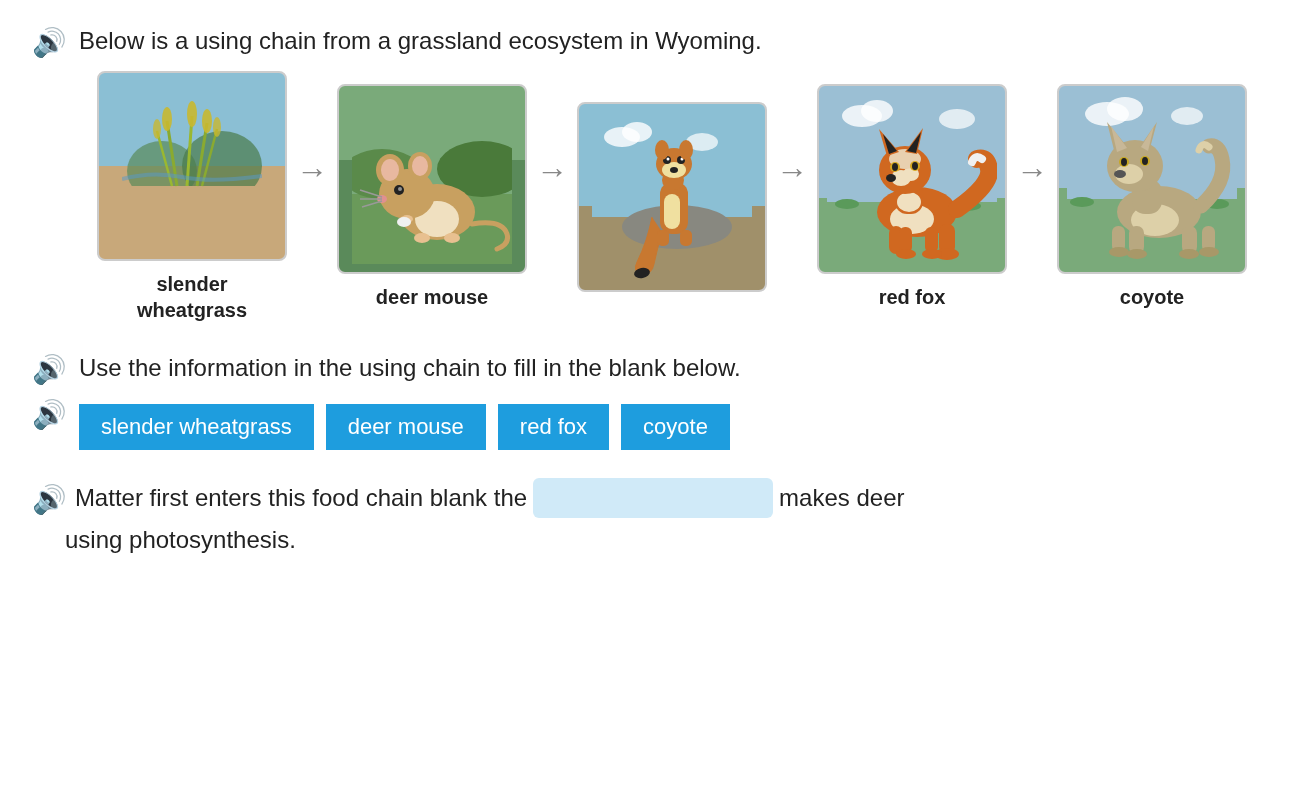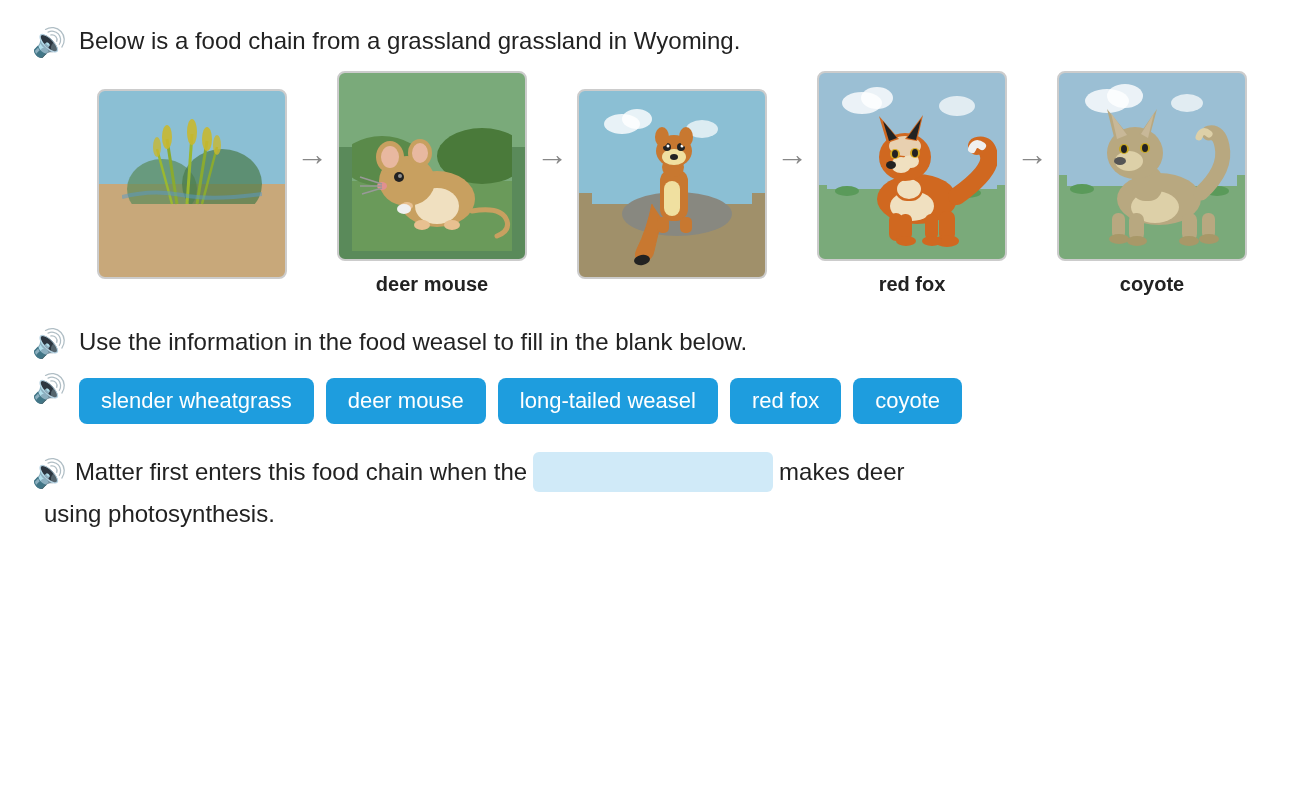--- a/index.html
+++ b/index.html
@@ -86,21 +86,21 @@
       flex-wrap: wrap;
       gap: 12px;
       margin-left: 60px;
       margin-top: 8px;
     }
 
     .chip {
       background: #1e9dde;
       color: white;
       padding: 10px 22px;
-      border-radius: 8px;
+      border-radius: 0;
       font-size: 22px;
       cursor: pointer;
       user-select: none;
     }
 
     
     .fill-sentence {
       margin-left: 0;
       font-size: 24px;
       line-height: 1.6;
@@ -142,21 +142,21 @@
     .scene-coyote {
       background: linear-gradient(180deg, #9bbfd4 0%, #9bbfd4 55%, #7aaa7a 55%, #7aaa7a 100%);
     }
   </style>
 </head>
 <body>
 
 <div class="section">
   <div class="row-with-audio">
     <span class="audio-icon">🔊</span>
-    <span class="instruction-text">Below is a food chain from a grassland grassland in Wyoming.</span>
+    <span class="instruction-text">Below is a using chain from a grassland ecosystem in Wyoming.</span>
   </div>
 
   <div class="food-chain-container">
 
     <div class="food-chain-item">
       <div class="food-chain-image scene-wheatgrass">
         <svg width="140" height="170" viewBox="0 0 140 170" xmlns="http://www.w3.org/2000/svg">
 
           <ellipse cx="40" cy="90" rx="35" ry="30" fill="#5a8a5a" opacity="0.7"></ellipse>
           <ellipse cx="100" cy="85" rx="40" ry="35" fill="#4a7a4a" opacity="0.7"></ellipse>
@@ -171,20 +171,21 @@
 
           <ellipse cx="45" cy="38" rx="5" ry="12" fill="#c8b830" opacity="0.9"></ellipse>
           <ellipse cx="70" cy="33" rx="5" ry="13" fill="#c8b830" opacity="0.9"></ellipse>
           <ellipse cx="85" cy="40" rx="5" ry="12" fill="#c8b830" opacity="0.9"></ellipse>
           <ellipse cx="35" cy="48" rx="4" ry="10" fill="#c8b830" opacity="0.8"></ellipse>
           <ellipse cx="95" cy="46" rx="4" ry="10" fill="#c8b830" opacity="0.8"></ellipse>
 
           <path d="M0 98 Q30 90 60 96 Q90 102 140 95" fill="none" stroke="#5599cc" stroke-width="4" opacity="0.5"></path>
         </svg>
       </div>
+      <div class="food-chain-label">slender<br>wheatgrass</div>
     </div>
 
     <div class="arrow">→</div>
 
     <div class="food-chain-item">
       <div class="food-chain-image scene-mouse">
         <svg width="160" height="170" viewBox="0 0 160 170" xmlns="http://www.w3.org/2000/svg">
 
           <rect x="0" y="100" width="160" height="70" fill="#6a9a5a"></rect>
           <rect x="0" y="0" width="160" height="100" fill="#7aaa7a"></rect>
@@ -389,38 +390,37 @@
       </div>
       <div class="food-chain-label">coyote</div>
     </div>
 
   </div>
 </div>
 
 <div class="section">
   <div class="row-with-audio">
     <span class="audio-icon">🔊</span>
-    <span class="instruction-text">Use the information in the food weasel to fill in the blank below.</span>
+    <span class="instruction-text">Use the information in the using chain to fill in the blank below.</span>
   </div>
 
   <div class="row-with-audio" style="margin-top: 10px;">
     <span class="audio-icon">🔊</span>
     <div class="chips-container" style="margin-left: 0;">
       <div class="chip">slender wheatgrass</div>
       <div class="chip">deer mouse</div>
-      <div class="chip">long-tailed weasel</div>
       <div class="chip">red fox</div>
       <div class="chip" style="margin-top: 0;">coyote</div>
     </div>
   </div>
 </div>
 
 <div class="section" style="margin-top: 20px;">
   <div class="row-with-audio" style="align-items: center; flex-wrap: wrap; gap: 8px;">
     <span class="audio-icon">🔊</span>
     <span class="fill-sentence">
-      <span>Matter first enters this food chain when the</span>
+      <span>Matter first enters this food chain blank the</span>
       <span class="fill-blank"></span>
       <span>makes deer</span>
     </span>
   </div>
-  <div class="continuation-text" style="margin-left: 12px; margin-top: 8px;">using photosynthesis.</div>
+  <div class="continuation-text" style="margin-left: 33px; margin-top: 8px;">using photosynthesis.</div>
 </div>
 
 </body></html>

